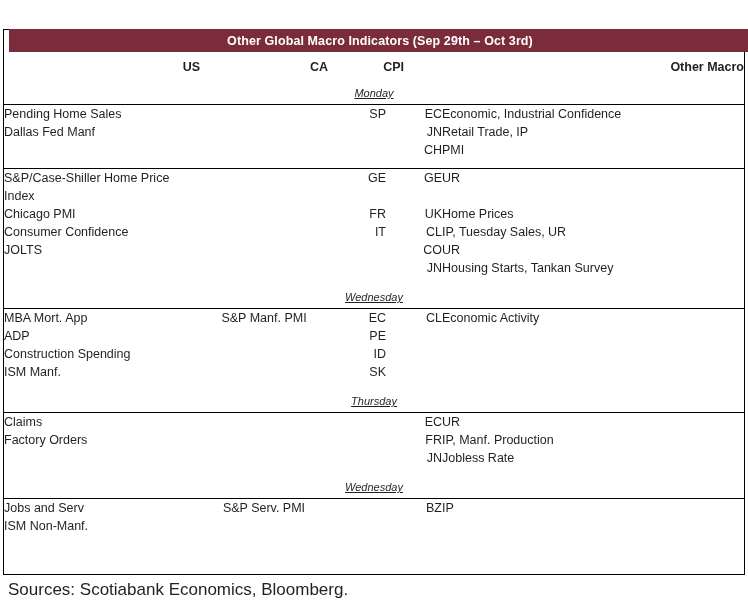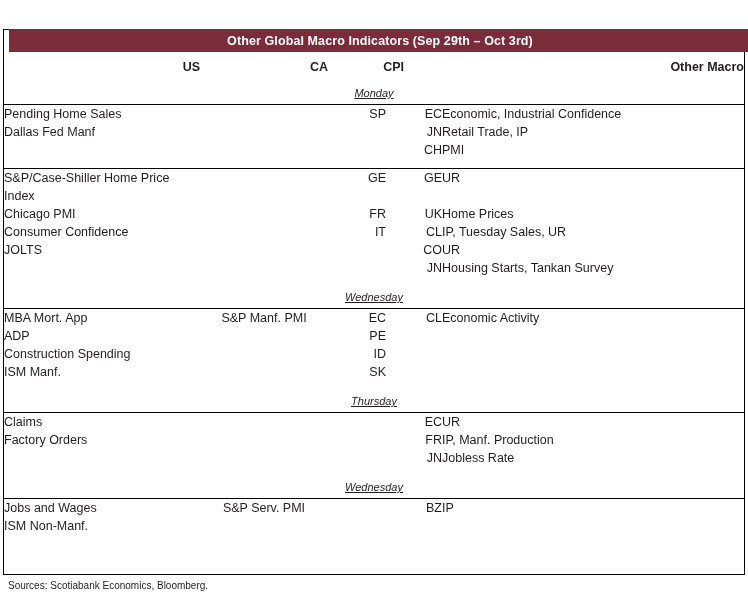--- a/index.html
+++ b/index.html
@@ -103,21 +103,21 @@
   .cell-us { padding-left: 3px; margin-left: 8px; }
   .cell-ca { padding-left: 2px; text-align: center; margin-left: 12px; }
   .cell-cpi-code { text-align: right; padding-right: 0; }
   .cell-om-code { text-align: right; padding-right: 0; }
   .cell-om-text { padding-left: 7px; }
 
   .sources {
     position: absolute;
     left: 8px;
     top: 580px;
-    font-size: 10px;
+    font-size: 17px;
     color: #231f20;
   }
   .sources-rule {
     position: absolute;
     left: 3px;
     top: 574px;
     width: 742px;
     border-top: 1px solid #000000;
     height: 0;
   }
@@ -314,21 +314,21 @@
         </tr>
 
       <tr class="day">
         <td colspan="6">Wednesday</td>
       </tr>
       <tr class="rule">
           <td colspan="6"></td>
         </tr>
 
       <tr>
-        <td class="cell-us">Jobs and Wages</td>
+        <td class="cell-us">Jobs and Serv</td>
         <td class="cell-ca">S&amp;P Serv. PMI</td>
         <td class="cell-cpi-code"></td>
         <td></td>
         <td class="cell-om-code">BZ</td>
         <td class="cell-om-text">IP</td>
       </tr>
       <tr>
         <td class="cell-us">ISM Non-Manf.</td>
         <td class="cell-ca"></td>
         <td class="cell-cpi-code"></td>

